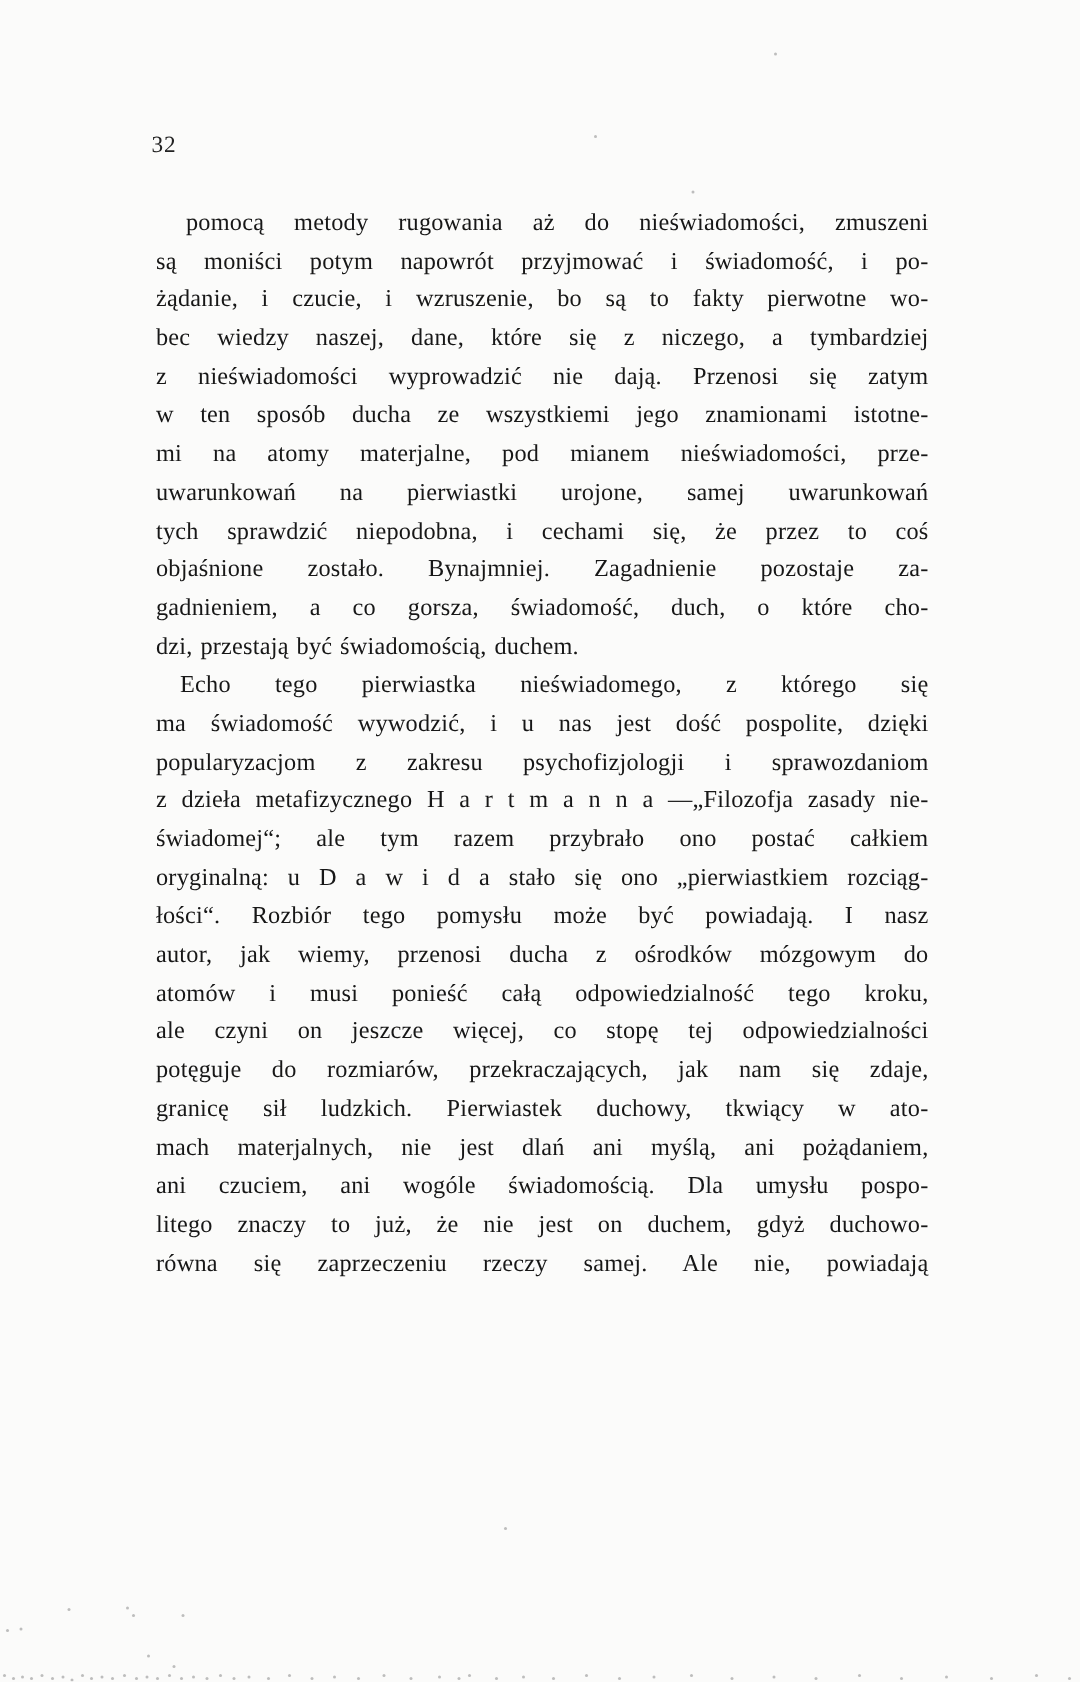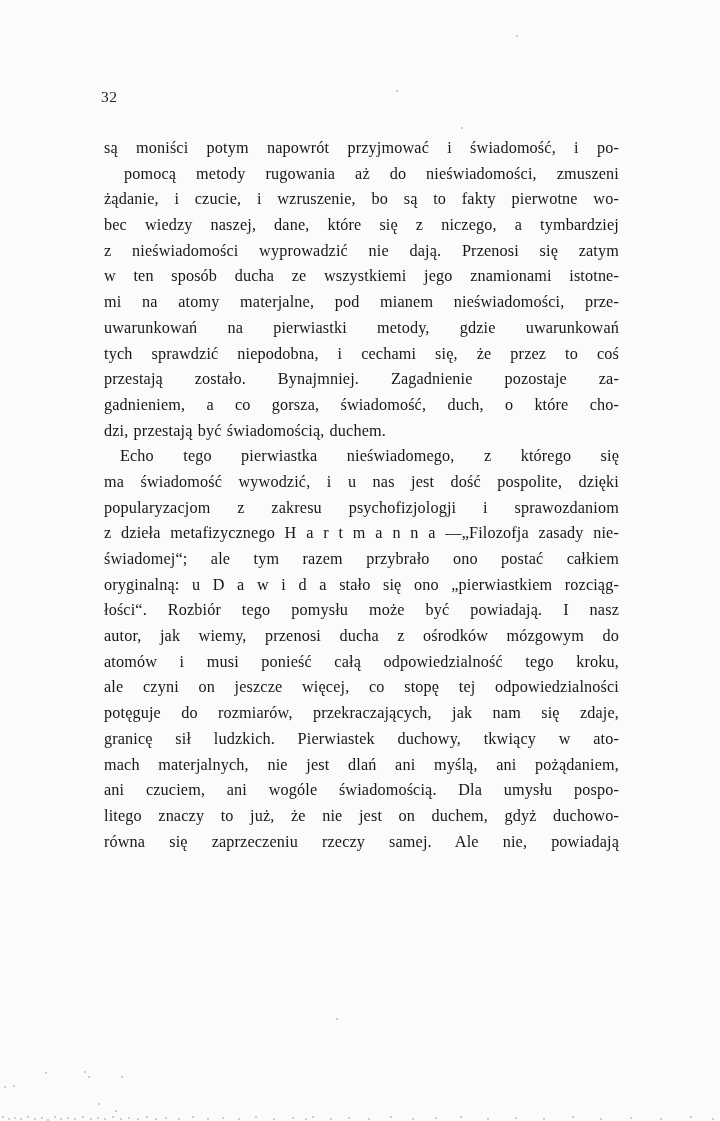--- a/index.html
+++ b/index.html
@@ -46,30 +46,30 @@
     border-radius: 1px;
   }
 </style>
 </head>
 <body>
 
 <div class="scan-page">
   <div class="page-number">32</div>
   <div class="text-block">
       <div class="para">
+        <div class="line" style="text-indent: 20px;">pomocą metody rugowania aż do nieświadomości, zmuszeni</div>
         <div class="line">są moniści potym napowrót przyjmować i świadomość, i po-</div>
-        <div class="line" style="text-indent: 20px;">pomocą metody rugowania aż do nieświadomości, zmuszeni</div>
         <div class="line">żądanie, i czucie, i wzruszenie, bo są to fakty pierwotne wo-</div>
         <div class="line">bec wiedzy naszej, dane, które się z niczego, a tymbardziej</div>
         <div class="line">z nieświadomości wyprowadzić nie dają. Przenosi się zatym</div>
         <div class="line">w ten sposób ducha ze wszystkiemi jego znamionami istotne-</div>
         <div class="line">mi na atomy materjalne, pod mianem nieświadomości, prze-</div>
-        <div class="line">uwarunkowań na pierwiastki metody, gdzie uwarunkowań</div>
+        <div class="line">uwarunkowań na pierwiastki urojone, samej uwarunkowań</div>
         <div class="line">tych sprawdzić niepodobna, i cechami się, że przez to coś</div>
-        <div class="line">przestają zostało. Bynajmniej. Zagadnienie pozostaje za-</div>
+        <div class="line">objaśnione zostało. Bynajmniej. Zagadnienie pozostaje za-</div>
         <div class="line">gadnieniem, a co gorsza, świadomość, duch, o które cho-</div>
         <div class="line flush">dzi, przestają być świadomością, duchem.</div>
       </div>
       <div class="para">
         <div class="line" style="text-indent: 16px;">Echo tego pierwiastka nieświadomego, z którego się</div>
         <div class="line">ma świadomość wywodzić, i u nas jest dość pospolite, dzięki</div>
         <div class="line">popularyzacjom z zakresu psychofizjologji i sprawozdaniom</div>
         <div class="line">z dzieła metafizycznego H a r t m a n n a —„Filozofja zasady nie-</div>
         <div class="line">świadomej“; ale tym razem przybrało ono postać całkiem</div>
         <div class="line">oryginalną: u D a w i d a stało się ono „pierwiastkiem rozciąg-</div>

